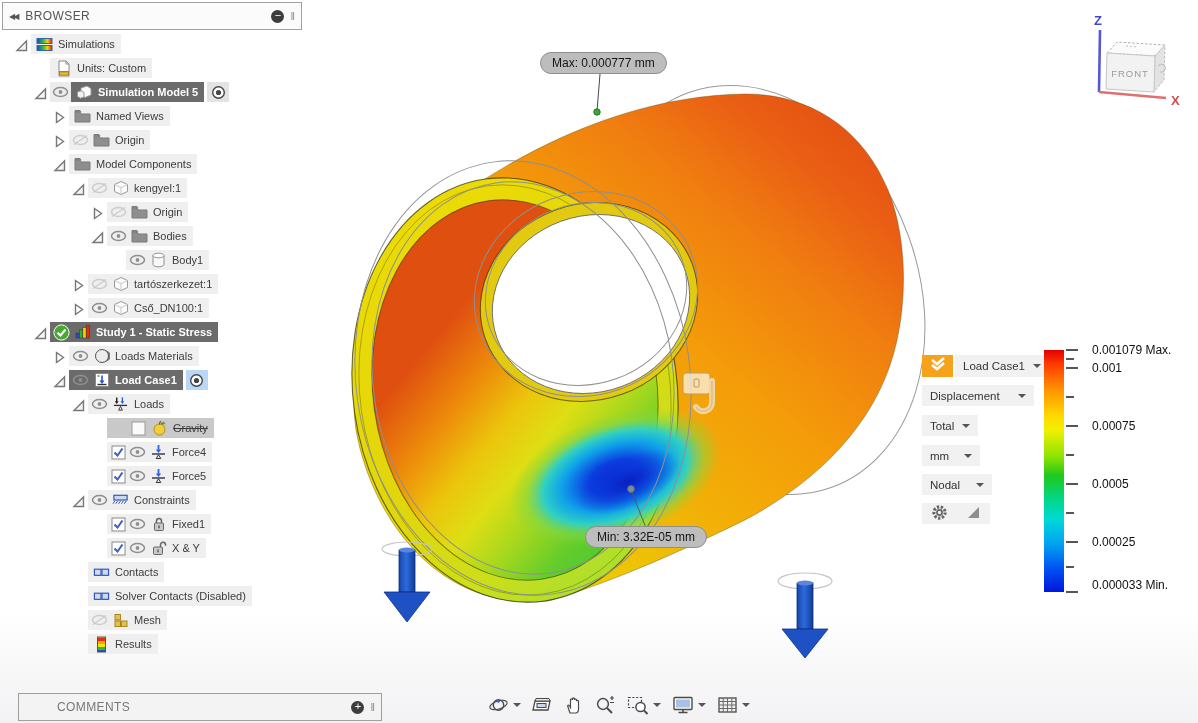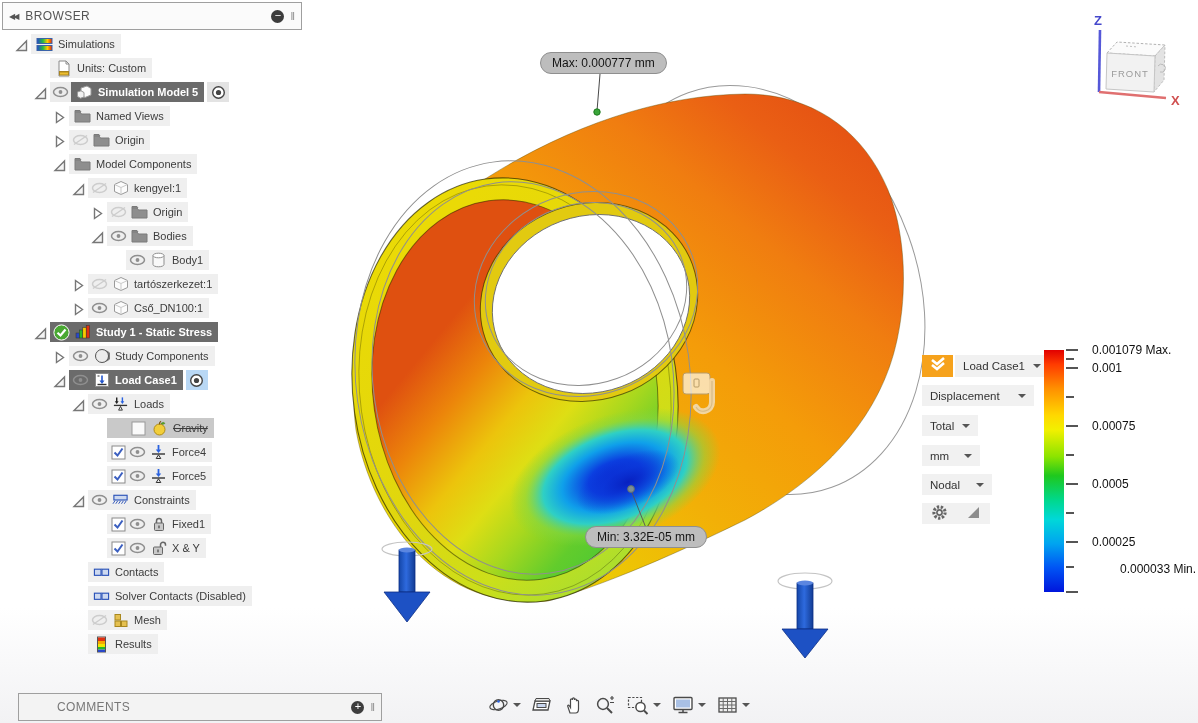--- a/index.html
+++ b/index.html
@@ -496,21 +496,21 @@
             <circle cx="8.5" cy="6" r="1.9" fill="#8f8f8f"></circle>
           </svg>
         </span>
         <span class="icon16">
           <svg width="16" height="16" viewBox="0 0 16 16">
             <circle cx="8" cy="8" r="6.5" fill="#ececec" stroke="#555"></circle>
             <path d="M8,1.5 a6.5,6.5 0 0 1 0,13 a9,6.5 0 0 0 0,-13" fill="#555" opacity=".75"></path>
             <path d="M2.2,5.5 a6.5,6.5 0 0 0 0,5 a9,6.5 0 0 1 0,-5" fill="#555" opacity=".75"></path>
           </svg>
         </span>
-        <span class="lbl">Study Components</span>
+        <span class="lbl">Loads Materials</span>
       </span>
     </div>
     <div class="trow">
       <span class="sp" style="width: 50px;"></span>
       <span class="slot exp">
         <svg width="13" height="13" viewBox="0 0 13 13">
           <polygon points="2,11.5 11.5,11.5 11.5,2" fill="#f4f4f4" stroke="#777" stroke-width="1.4"></polygon>
         </svg>
       </span>
       <span class="band dark">
@@ -832,21 +832,21 @@
     <div class="tickmark" style="left: 1066px; top: 425.23px; width: 12px;"></div>
     <div class="ticklabel" style="top: 419.23px;">0.00075</div>
     <div class="tickmark" style="left: 1066px; top: 454.149px; width: 8px; height: 1.6px;"></div>
     <div class="tickmark" style="left: 1066px; top: 483.068px; width: 12px;"></div>
     <div class="ticklabel" style="top: 477.068px;">0.0005</div>
     <div class="tickmark" style="left: 1066px; top: 511.987px; width: 8px; height: 1.6px;"></div>
     <div class="tickmark" style="left: 1066px; top: 540.906px; width: 12px;"></div>
     <div class="ticklabel" style="top: 534.906px;">0.00025</div>
     <div class="tickmark" style="left: 1066px; top: 565.953px; width: 8px; height: 1.6px;"></div>
     <div class="tickmark" style="left: 1066px; top: 591px; width: 12px;"></div>
-    <div class="ticklabel" style="top: 562px; margin-left: 28px;">0.000033 Min.</div>
+    <div class="ticklabel" style="top: 578px;">0.000033 Min.</div>
   </div>
 
 <div id="nav-toolbar">
     <span class="tbtn">
       <span>
         <svg width="21" height="20" viewBox="0 0 21 20">
           <circle cx="10.5" cy="10" r="5.2" fill="none" stroke="#4a4a4a" stroke-width="1.4"></circle>
           <ellipse cx="10.5" cy="10" rx="9" ry="4" fill="none" stroke="#4a4a4a" stroke-width="1.1" transform="rotate(-18 10.5 10)"></ellipse>
           <circle cx="10.5" cy="6.5" r="1.3" fill="#2a62e0"></circle>
         </svg>

